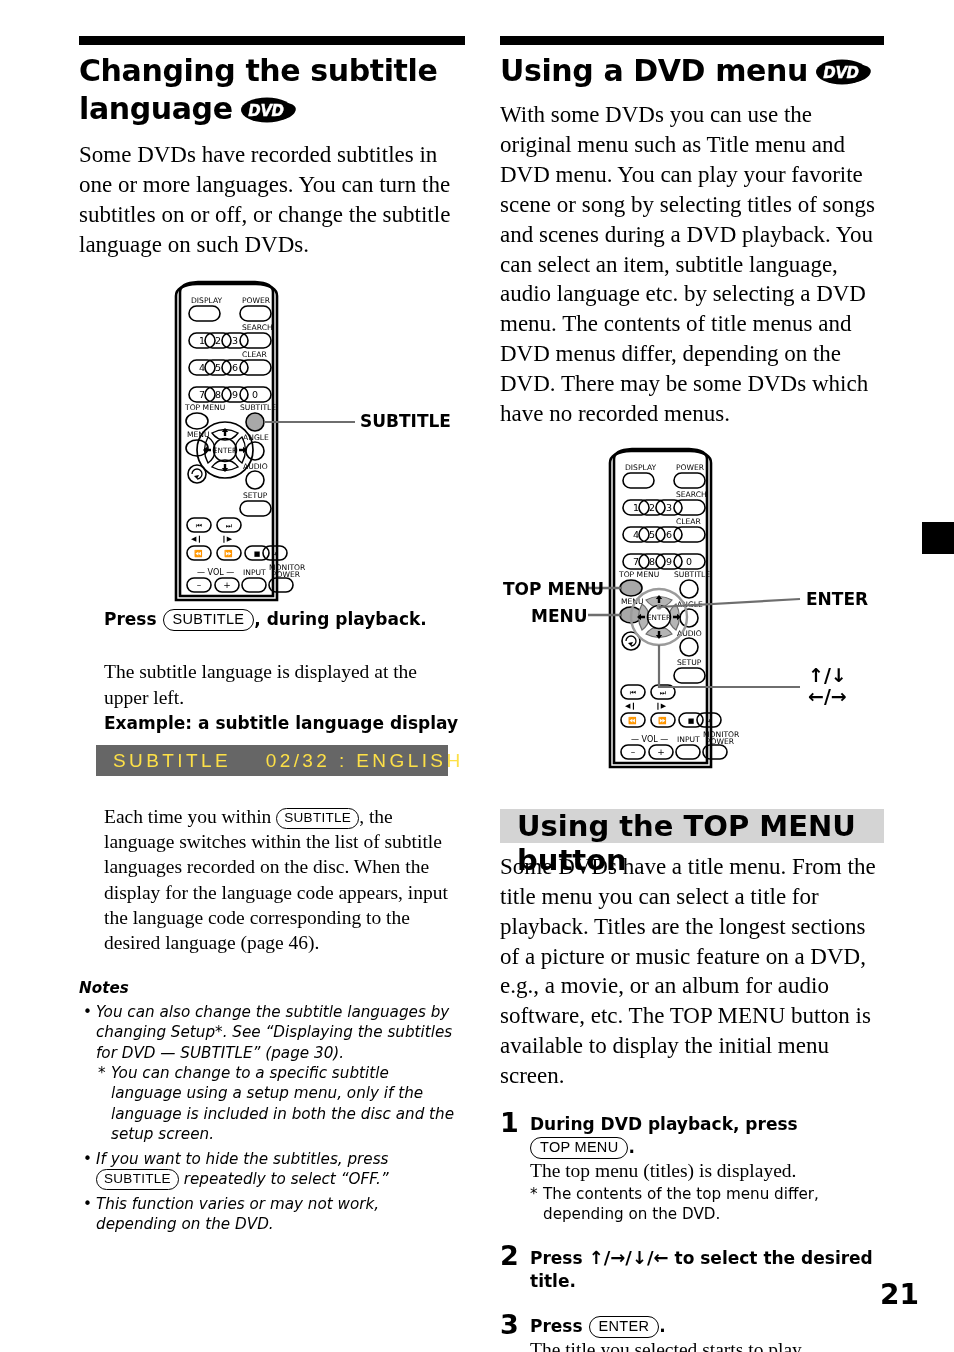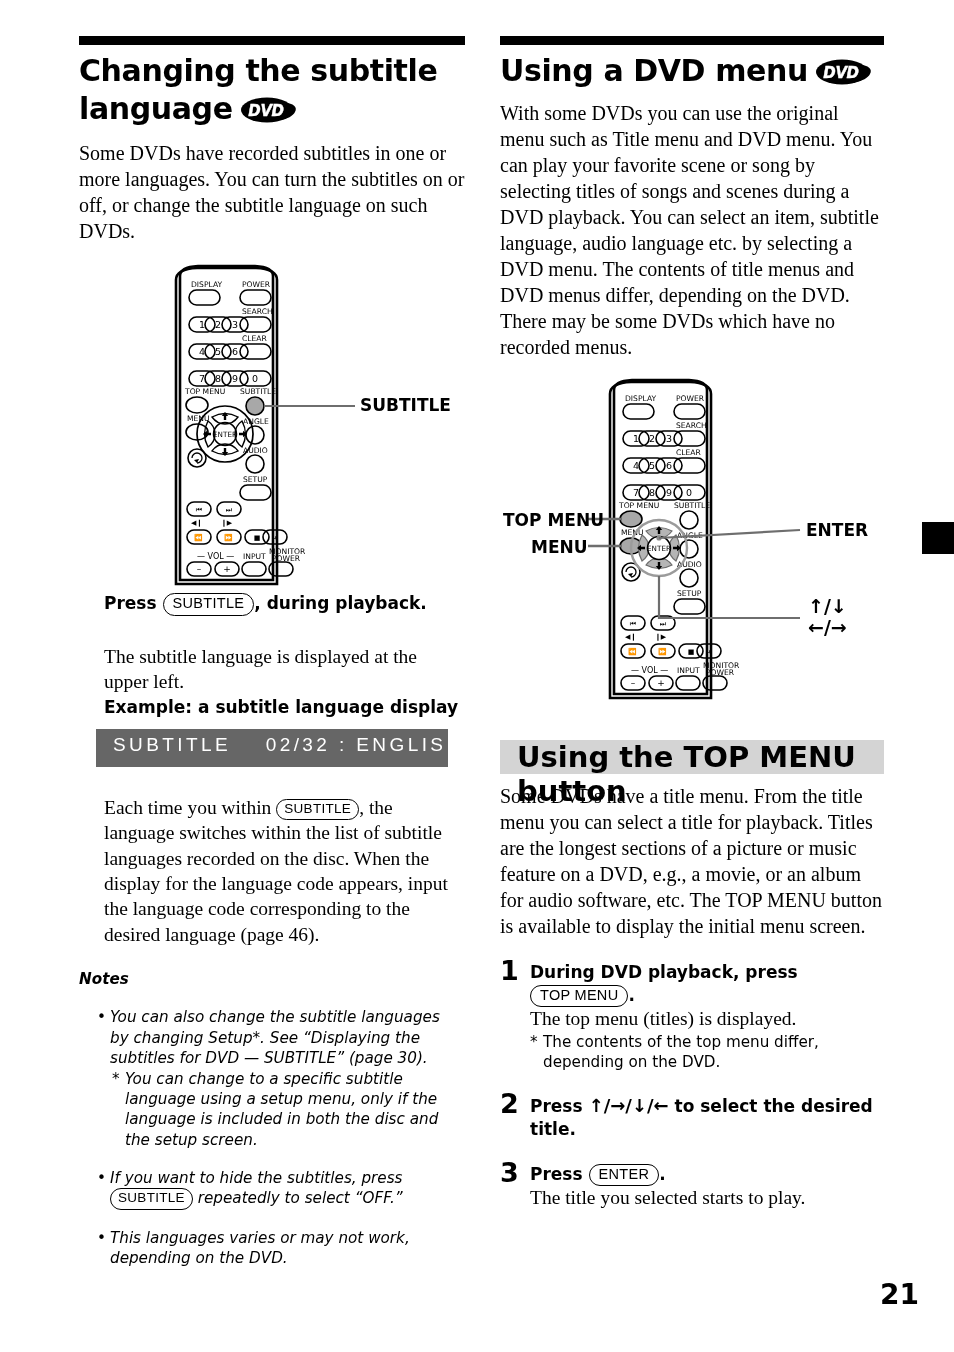--- a/index.html
+++ b/index.html
@@ -31,29 +31,29 @@
 
   
   .dvd-logo{
     display:inline-block;position:relative;
     width:57px;height:26px;vertical-align:-4px;margin-left:8px;
   }
   .dvd-logo svg{display:block;}
 
   p.body{
     font-family:"Liberation Serif", serif;
-    font-size:20px;line-height:1.30;margin:12px 0 0 0;
+    font-size:23px;line-height:1.30;margin:12px 0 0 0;
     text-align:left;
   }
   p.body.tight{margin-top:9px;}
 
   
   .osd-bar{
-    background:#666666;color:#ffffff;
-    height:38px;line-height:31px;
+    background:#666666;color:#fde047;
+    height:31px;line-height:31px;
     font-family:"Liberation Sans", sans-serif;
     font-size:19px;letter-spacing:3.4px;
     padding:0 0 0 17px;
     margin:10px 0 6px 17px;
     width:352px;box-sizing:border-box;
     white-space:pre;
   }
 
   
   .step-block{margin-left:25px;}
@@ -79,21 +79,21 @@
 
   
   .notes{
     margin-top:22px;
     font-family:"DejaVu Sans", sans-serif;
     font-style:italic;
     font-size:15.2px;line-height:1.34;
   }
   .notes .nhead{font-weight:bold;font-style:italic;margin-bottom:1px;}
   .notes ul{list-style:none;margin:0;padding:0;}
-  .notes li{position:relative;padding-left:13px;margin:18px;}
+  .notes li{position:relative;padding-left:13px;margin:4px;}
   .notes li:before{content:"\2022";position:absolute;left:0;top:0;}
   .notes .sub{padding-left:15px;position:relative;}
   .notes .sub:before{content:"*";position:absolute;left:2px;top:0;}
   .notes .sub span{display:block;padding-left:0;}
 
   
   .band{
     background:#d4d4d4;
     font-family:"DejaVu Sans", sans-serif;font-weight:bold;
     font-size:29px;line-height:34px;height:34px;
@@ -296,21 +296,21 @@
           <div class="sub">
               <span>You can change to a specific subtitle language using a setup menu, only if the language is included in both the disc and the setup screen.</span>
             </div>
         </li>
         <li>
           <span>If you want to hide the subtitles, press</span><br>
           <span class="keycap sm" style="font-style:normal;">SUBTITLE</span>
           <span>repeatedly to select “OFF.”</span>
         </li>
         <li>
-          <span>This languages varies or may not work, depending on the DVD.</span>
+          <span>This function varies or may not work, depending on the DVD.</span>
         </li>
       </ul>
     </div>
   </div>
 
   <div class="col-right">
 
     <div class="rule"></div>
 
     <h1 class="section-title"><span class="t">Using a DVD menu</span><span class="dvd-logo">

